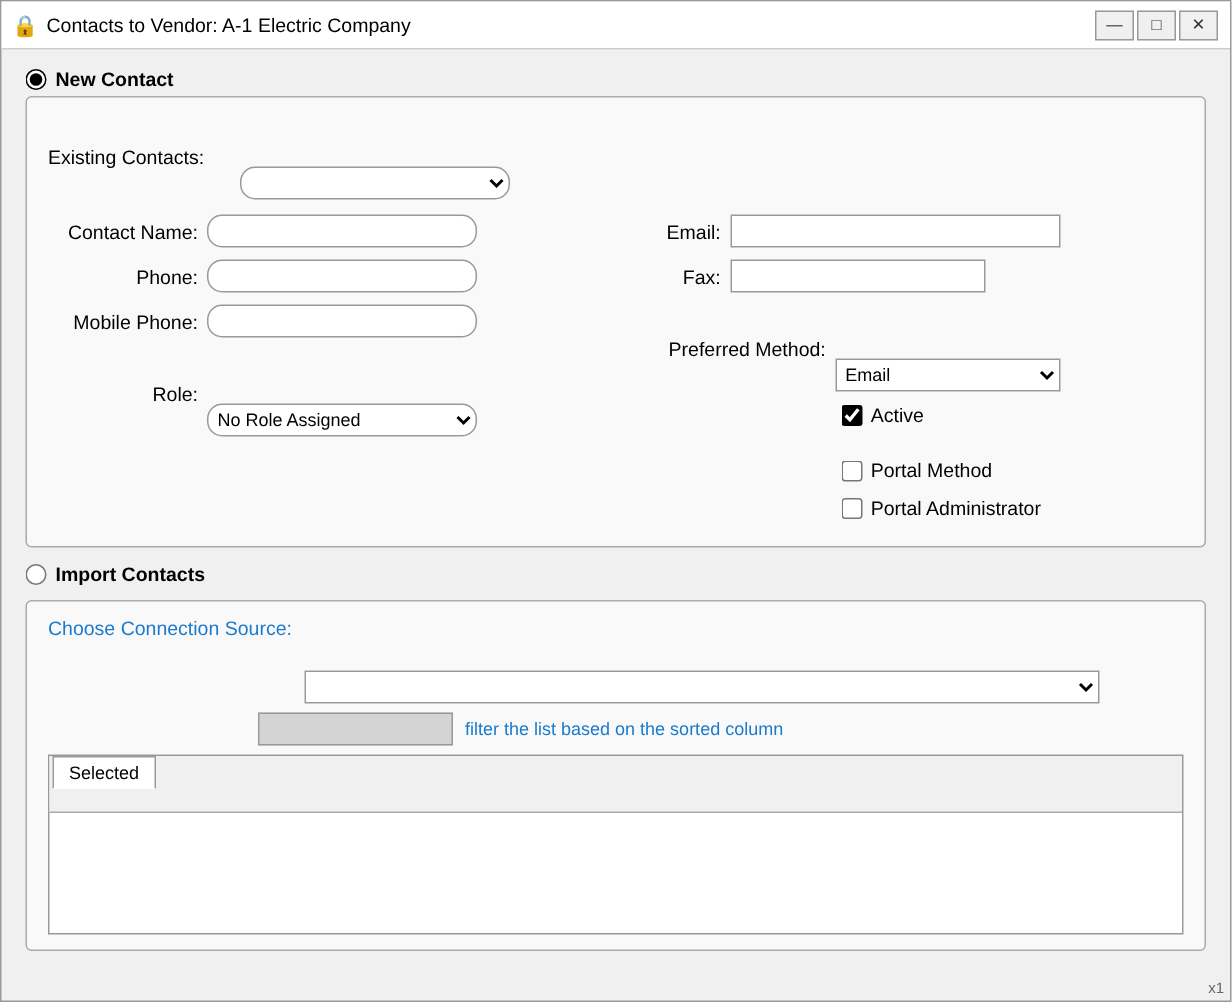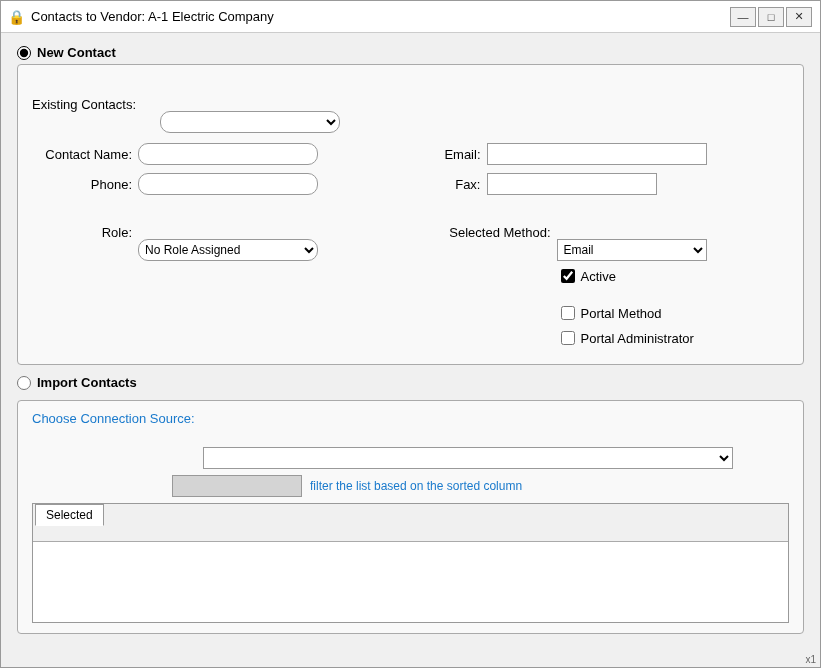--- a/index.html
+++ b/index.html
@@ -143,20 +143,21 @@
     .two-col-layout {
       display: flex;
       gap: 40px;
     }
     .left-col { flex: 1; }
     .right-col { flex: 1; }
 
     
     .checkbox-row {
       display: flex;
+      align-items: center;
       gap: 6px;
       margin-bottom: 4px;
     }
     .checkbox-input {
       width: 14px;
       height: 14px;
       cursor: pointer;
       accent-color: #000;
     }
 
@@ -303,41 +304,45 @@
           <div class="left-col">
             <div class="form-row">
               <label class="form-label label-w100">Contact Name:</label>
               <input type="text" class="form-input input-w180" style="">
             </div>
             <div class="form-row">
               <label class="form-label label-w100">Phone:</label>
               <input type="text" class="form-input input-w180" style="">
             </div>
             <div class="form-row">
+              <label class="form-label label-w100">Mobile Phone:</label>
+              <input type="text" class="form-input input-w180" style="">
+            </div>
+            <div class="form-row">
               <label class="form-label label-w100">Role:</label>
               <select class="form-input input-w180">
                 <option value="no_role" selected="">No Role Assigned</option>
                 <option value="manager">Manager</option>
                 <option value="billing">Billing</option>
                 <option value="technical">Technical</option>
               </select>
             </div>
           </div>
 
           <div class="right-col">
             <div class="form-row">
               <label class="form-label label-w50">Email:</label>
               <input type="text" class="form-input input-w220" style="">
             </div>
             <div class="form-row">
               <label class="form-label label-w50">Fax:</label>
               <input type="text" class="form-input input-w170" style="">
             </div>
             <div class="form-row">
-              <label class="form-label label-w120">Selected Method:</label>
+              <label class="form-label label-w120">Preferred Method:</label>
               <select class="form-input input-w150">
                 <option value="email" selected="">Email</option>
                 <option value="phone">Phone</option>
                 <option value="fax">Fax</option>
                 <option value="mail">Mail</option>
               </select>
             </div>
 
             <div style="padding-left: 130px; display: flex; flex-direction: column; gap: 6px; margin-top: 4px;">
               <div class="checkbox-row">

